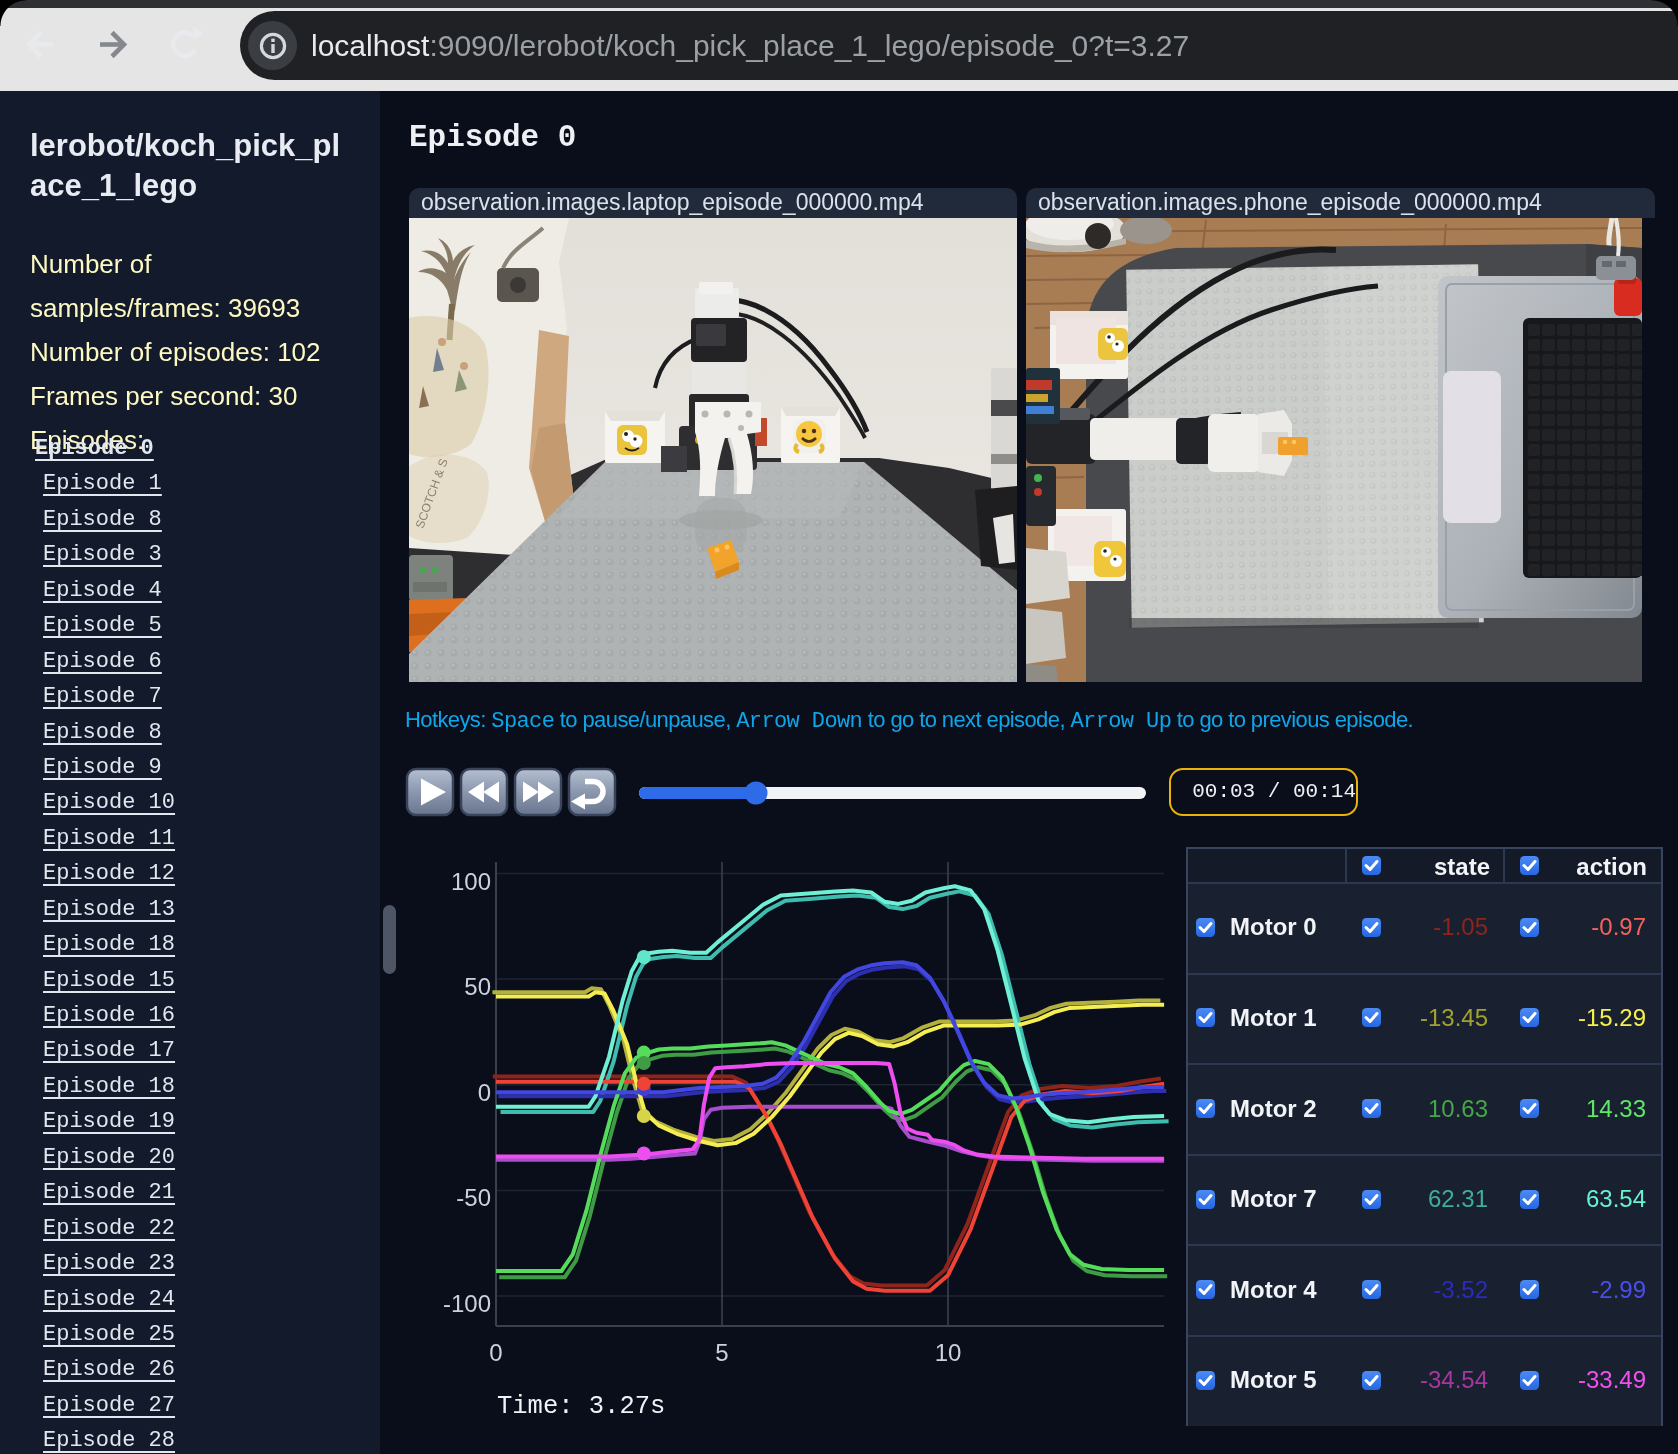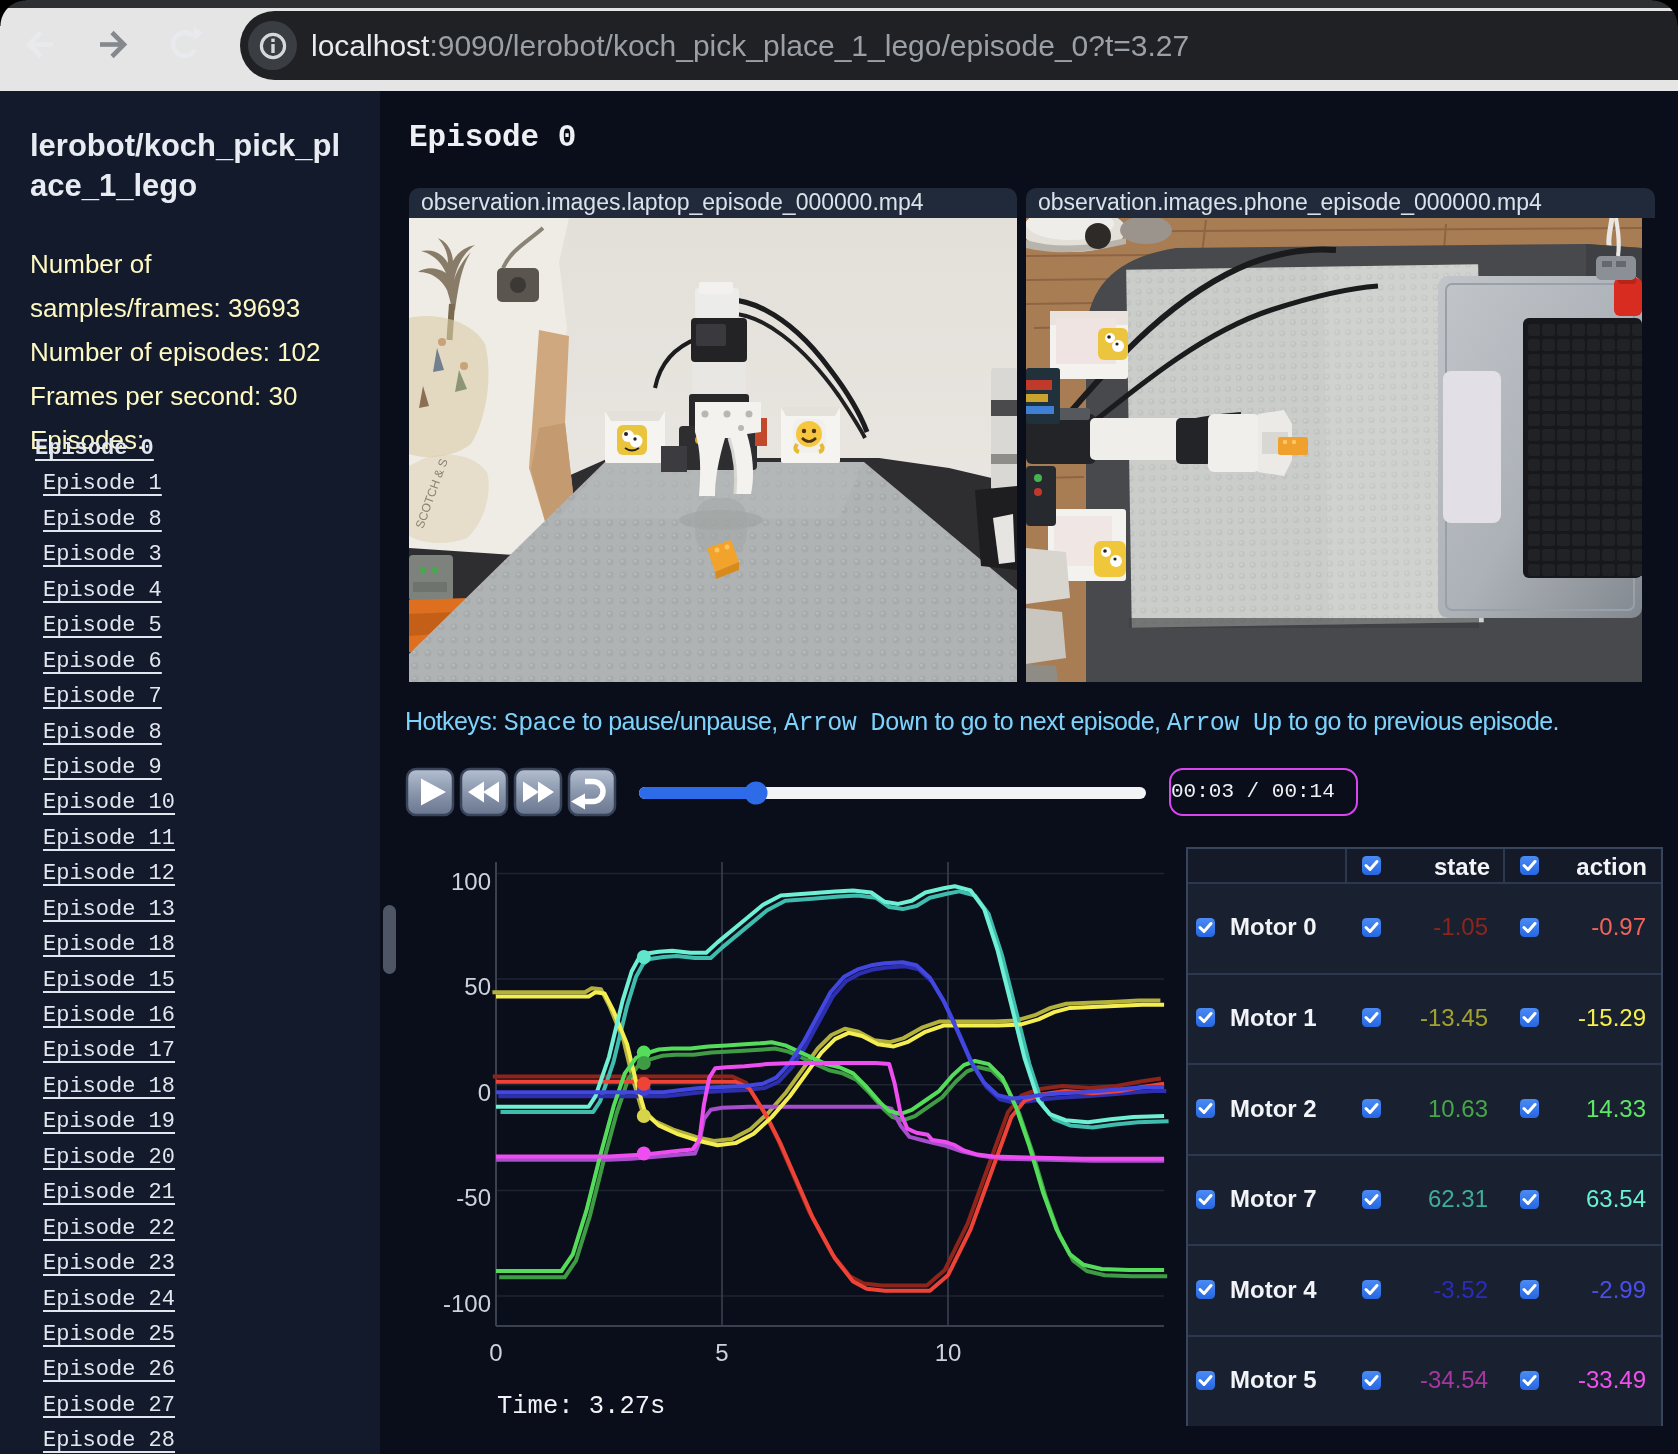--- a/index.html
+++ b/index.html
@@ -25,24 +25,24 @@
   #eplist li.active { margin-left:-8px; font-weight:bold; }
   #sbscroll { position:absolute; left:383px; top:814px; width:13px; height:69px; border-radius:7px; background:#4e5565; z-index:9; }
   
   #main { position:absolute; left:380px; top:91px; width:1298px; height:1363px; background:#0a0e1a; color:#e5e7eb; }
   #h1 { position:absolute; left:29px; top:29px; font-family:"Liberation Mono", monospace; font-size:31px; font-weight:bold; color:#eef0f4; }
   .panel { position:absolute; top:97px; }
   .panel .cap { height:30px; background:#212a3b; border-radius:10px 10px 0 0; color:#dbe2ec; font-size:23px; line-height:29px; padding-left:12px; white-space:nowrap; overflow:hidden; }
   .panel svg.vid { display:block; }
   #panel1 { left:29px; width:608px; }
   #panel2 { left:646px; width:629px; }
-  #hotkeys { position:absolute; left:25px; top:616px; font-size:25px; letter-spacing:-0.6px; color:#7dd3fc; white-space:nowrap; }
+  #hotkeys { position:absolute; left:25px; top:616px; font-size:22px; letter-spacing:-0.6px; color:#0ea5e9; white-space:nowrap; }
   #hotkeys .k { font-family:"Liberation Mono", monospace; }
   #ctrl { position:absolute; left:0; top:0; }
-  #timepill { position:absolute; left:789px; top:677px; width:189px; height:48px; border:2px solid #d946ef; border-radius:14px; color:#eef0f4; font-family:"Liberation Mono",monospace; font-size:21px; line-height:44px; text-align:left; }
+  #timepill { position:absolute; left:789px; top:677px; width:189px; height:48px; border:2px solid #eab308; border-radius:14px; color:#eef0f4; font-family:"Liberation Mono",monospace; font-size:21px; line-height:44px; text-align:right; }
   #chart { position:absolute; left:40px; top:759px; }
   #timelabel { position:absolute; left:117px; top:1301px; font-family:"Liberation Mono",monospace; font-size:25.5px; color:#f0f2f5; }
   
   #mtable { position:absolute; left:806px; top:756px; width:477px; height:579px; background:#141a27; border:2px solid #39455c; }
   #mtable .row { position:absolute; left:0; width:473px; border-top:2px solid #2c3750; background:#192130; }
   #mtable .col1 { position:absolute; left:157px; top:0; bottom:0; width:0; border-left:2px solid #2c3750; }
   #mtable .col2 { position:absolute; left:315px; top:0; bottom:0; width:0; border-left:2px solid #2c3750; }
   .cb { position:absolute; width:19px; height:19px; border-radius:4.5px; background:linear-gradient(180deg,#4b8bf5,#2667e2); }
   .cb svg { position:absolute; left:0; top:0; }
   .mlabel { position:absolute; font-size:24px; font-weight:bold; color:#f2f4f8; }

